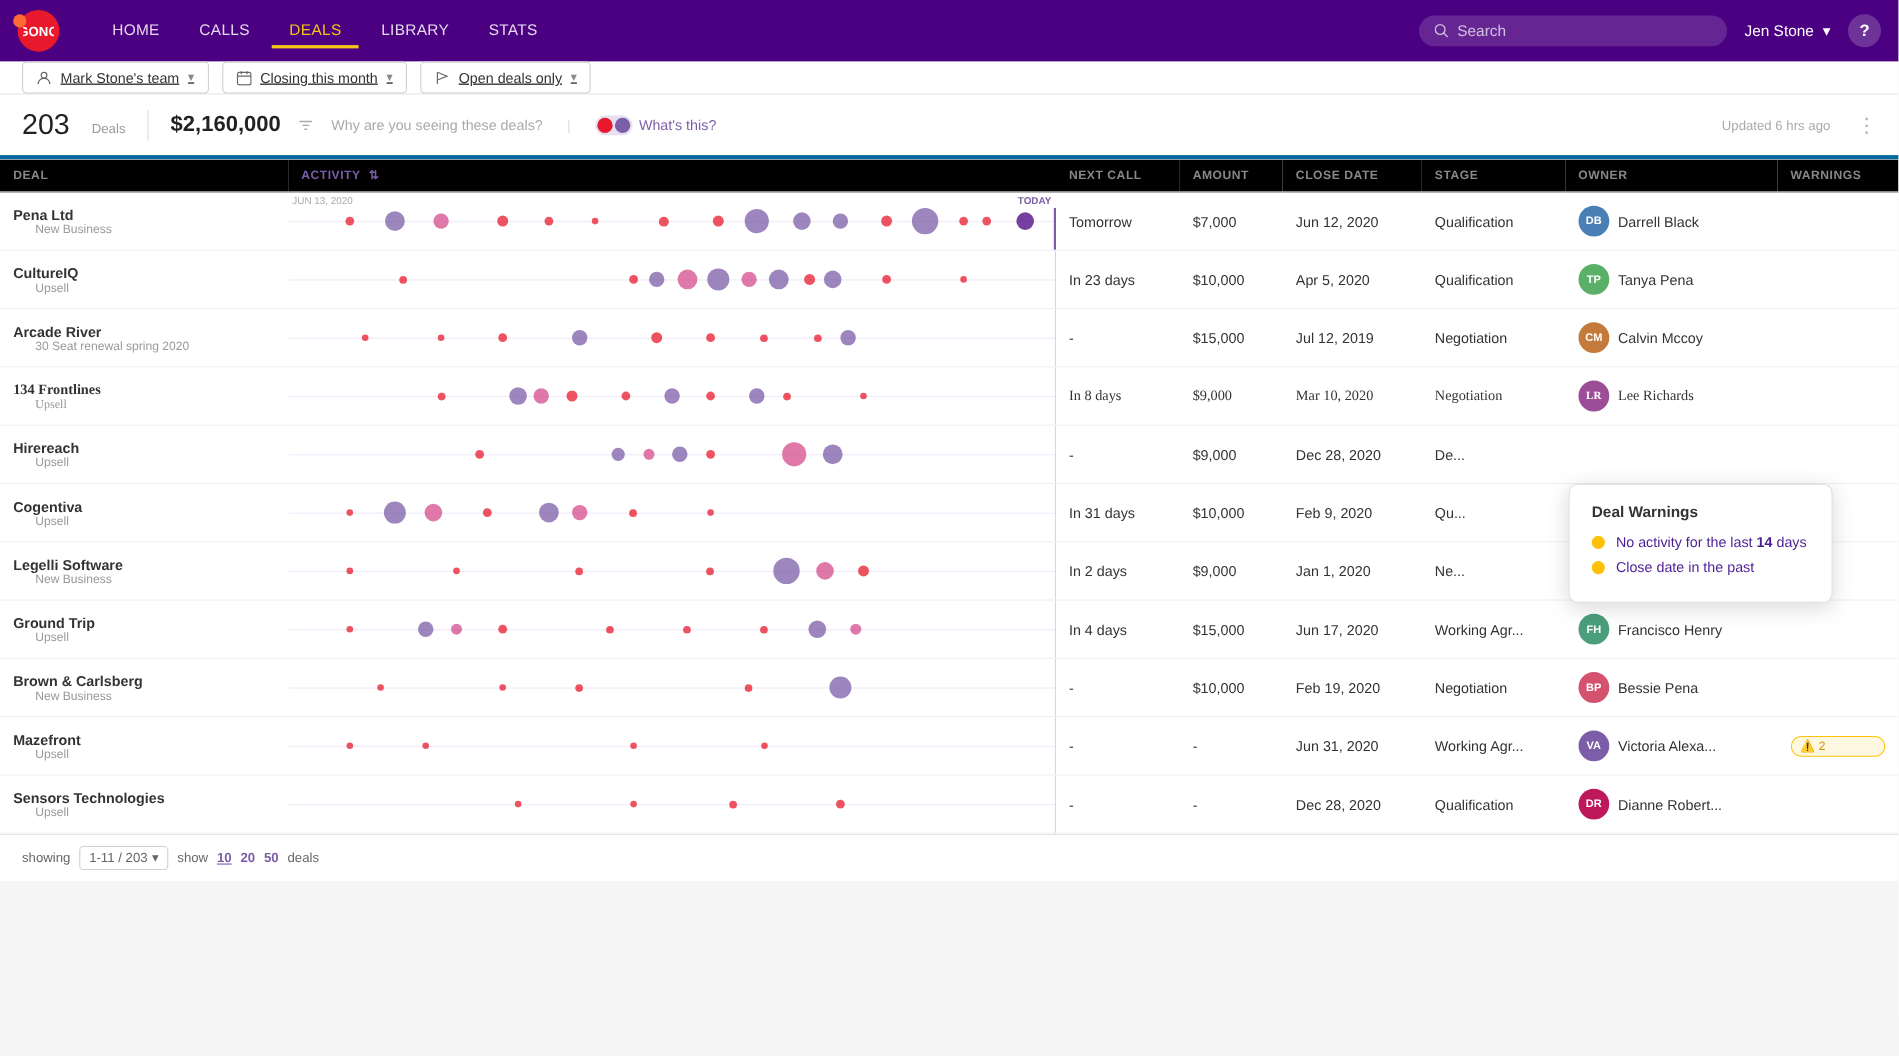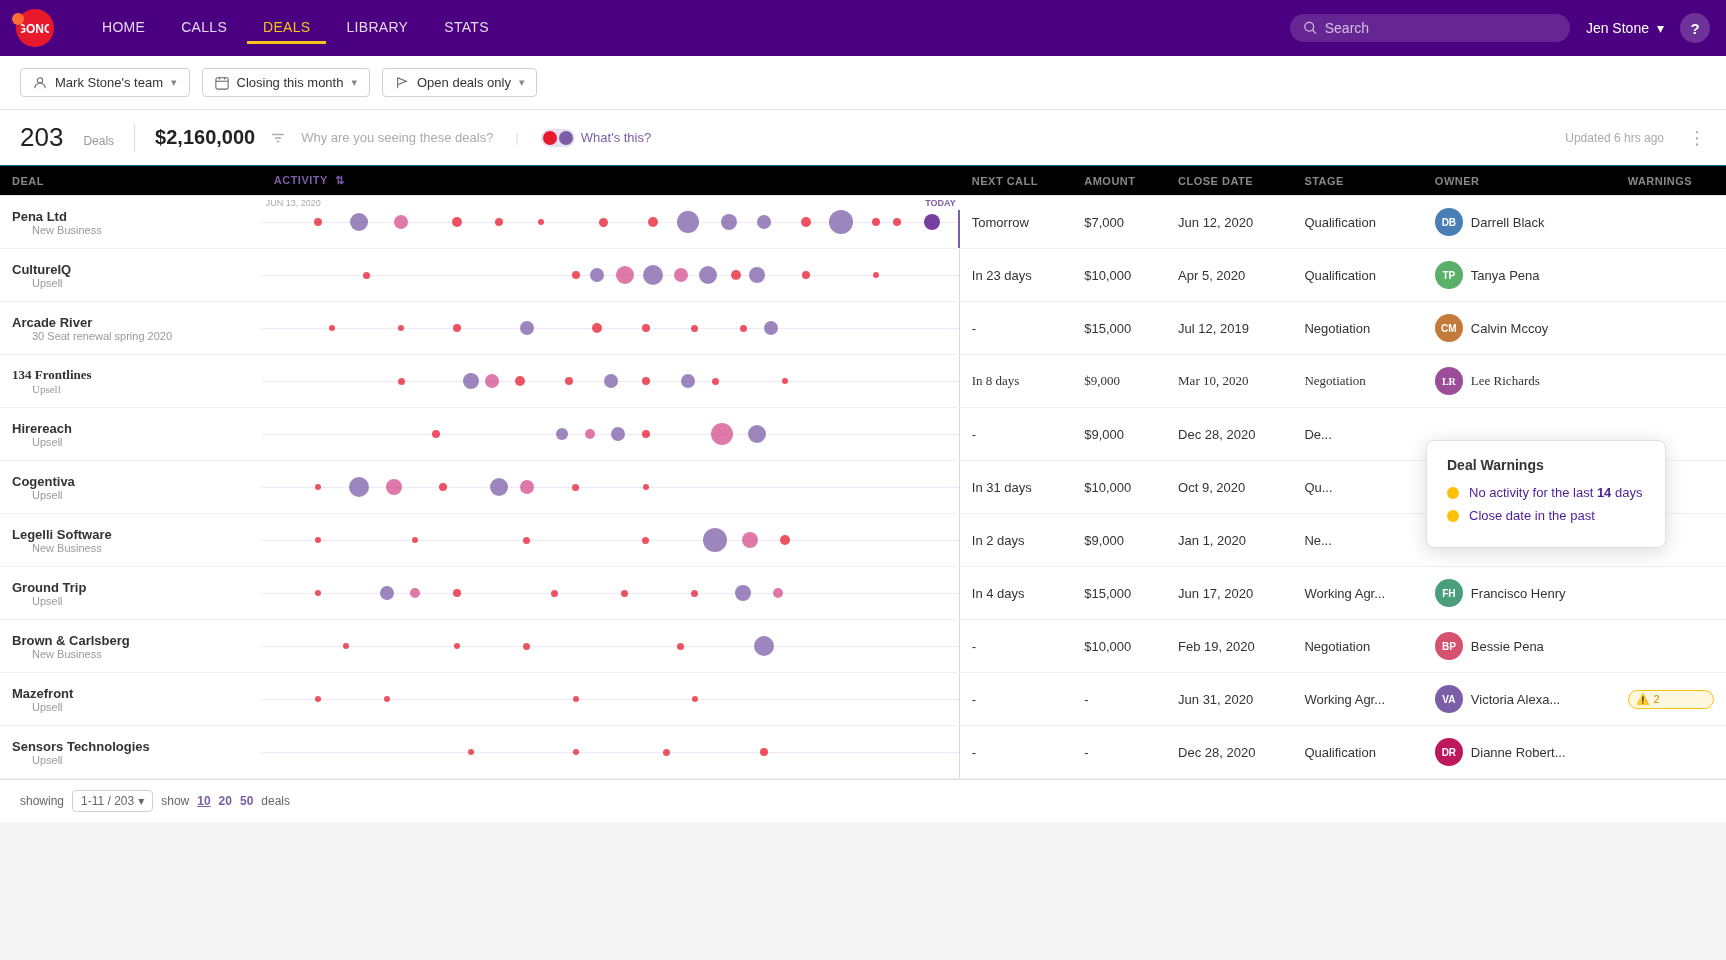--- a/index.html
+++ b/index.html
@@ -69,45 +69,46 @@
       width: 30px; height: 30px;
       border-radius: 50%;
       background: rgba(255,255,255,0.2);
       display: flex; align-items: center; justify-content: center;
       color: white; font-weight: bold; cursor: pointer; font-size: 15px;
     }
 
     
     .filters-bar {
       background: white;
-      padding: 12px 20px;
+      padding: 0 20px;
       display: flex;
       gap: 12px;
       border-bottom: 1px solid #e0e0e0;
+      text-decoration: underline;
     }
     .filter-btn {
       display: flex; align-items: center; gap: 8px;
       border: 1px solid #d0d0d0;
       border-radius: 4px;
       padding: 6px 12px;
       background: white;
       cursor: pointer;
       font-size: 13px;
       color: #333;
     }
     .filter-btn .chevron { color: #888; font-size: 11px; }
 
     
     .stats-bar {
       background: white;
       padding: 12px 20px;
       display: flex;
       align-items: center;
       gap: 16px;
-      border-bottom: 1px solid #0369a1;
+      border-bottom: 4px solid #0369a1;
     }
     .divider-v { width: 1px; height: 28px; background: #ddd; margin: 0 4px; }
     .whats-this {
       display: flex; align-items: center; gap: 6px;
       cursor: pointer;
     }
     .toggle-dots {
       display: flex; align-items: center;
       background: #e8e0f0;
       border-radius: 10px;
@@ -501,21 +502,21 @@
               <div style="position: absolute; left: calc(19% - 8px); top: calc(50% - 8px); width: 16px; height: 16px; border-radius: 50%; background: rgb(212, 76, 140); opacity: 0.75; z-index: 2;"></div>
               <div style="position: absolute; left: calc(26% - 4px); top: calc(50% - 4px); width: 8px; height: 8px; border-radius: 50%; background: rgb(232, 25, 44); opacity: 0.75; z-index: 2;"></div>
               <div style="position: absolute; left: calc(34% - 9px); top: calc(50% - 9px); width: 18px; height: 18px; border-radius: 50%; background: rgb(123, 94, 167); opacity: 0.75; z-index: 2;"></div>
               <div style="position: absolute; left: calc(38% - 7px); top: calc(50% - 7px); width: 14px; height: 14px; border-radius: 50%; background: rgb(212, 76, 140); opacity: 0.75; z-index: 2;"></div>
               <div style="position: absolute; left: calc(45% - 3.5px); top: calc(50% - 3.5px); width: 7px; height: 7px; border-radius: 50%; background: rgb(232, 25, 44); opacity: 0.75; z-index: 2;"></div>
               <div style="position: absolute; left: calc(55% - 3px); top: calc(50% - 3px); width: 6px; height: 6px; border-radius: 50%; background: rgb(232, 25, 44); opacity: 0.75; z-index: 2;"></div>
             </div>
           </td>
           <td>In 31 days</td>
           <td>$10,000</td>
-          <td>Oct 9, 2020</td>
+          <td>Feb 9, 2020</td>
           <td>Qu...</td>
           <td></td>
           <td></td>
         </tr>
         <tr style="cursor: pointer;">
           <td>
             <div class="deal-name">Legelli Software</div>
             <div class="deal-type">New Business</div>
           </td>
           <td style="position: relative; padding: 0px; height: 52px;">

